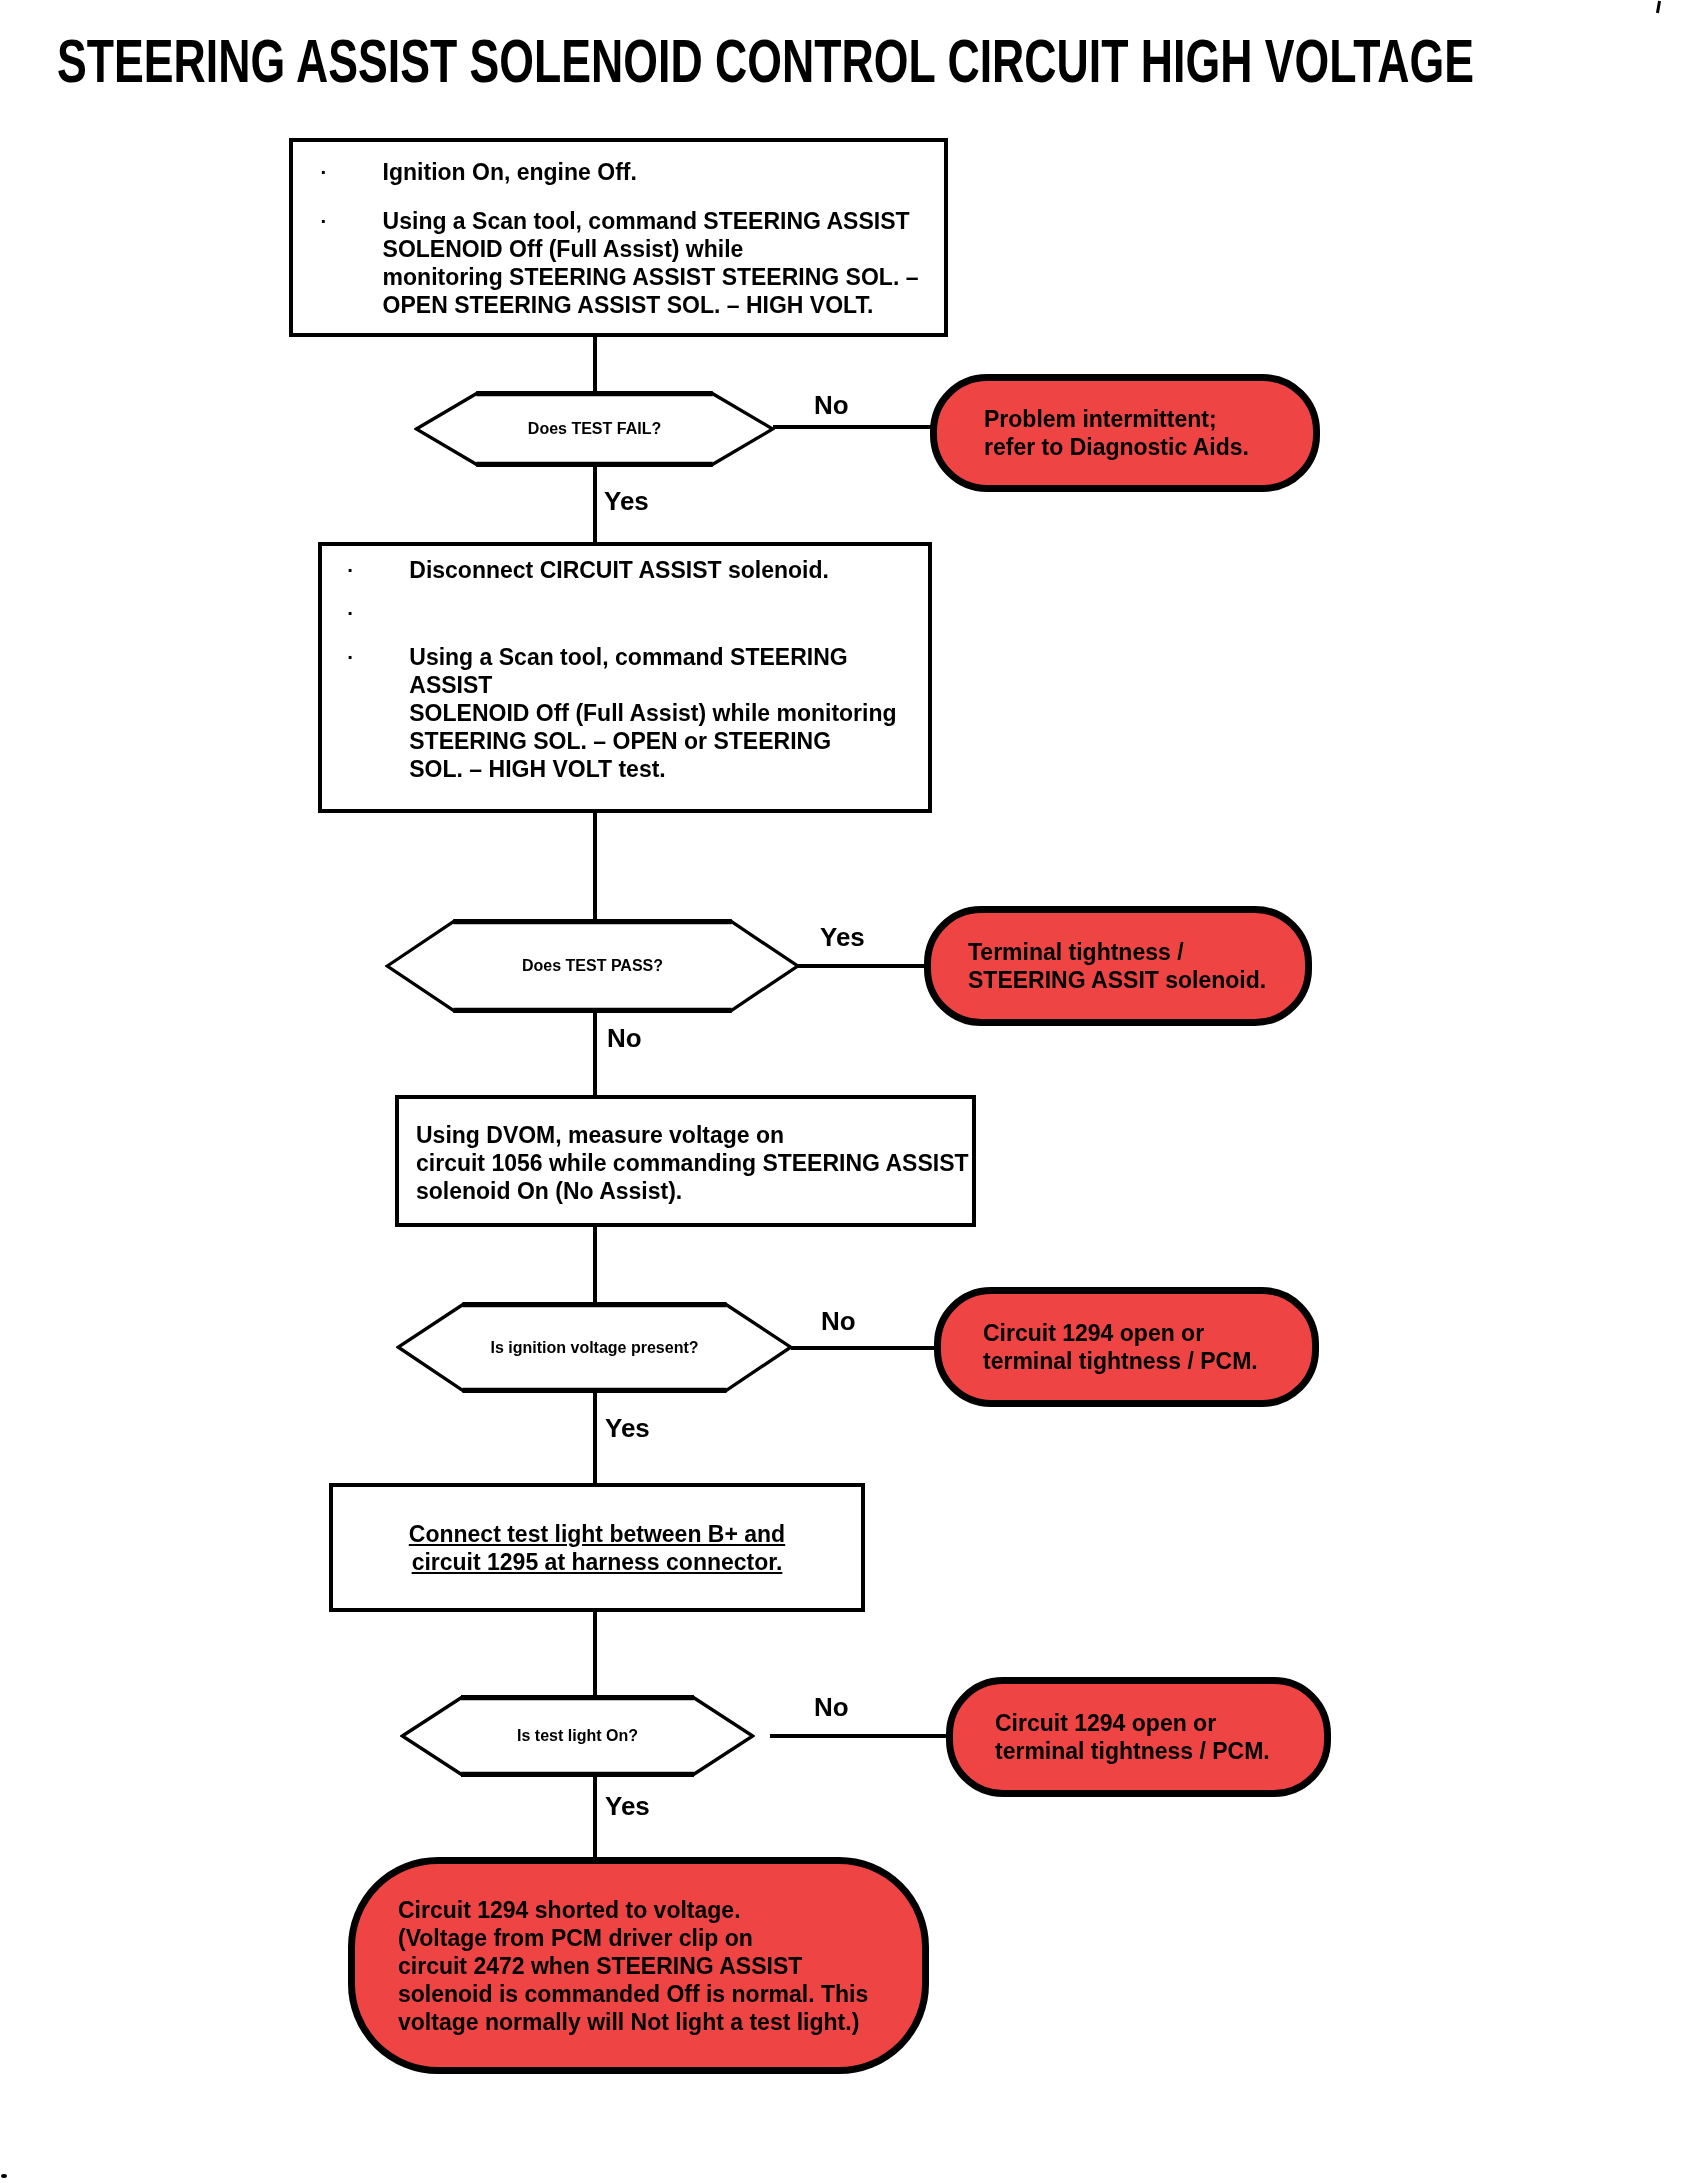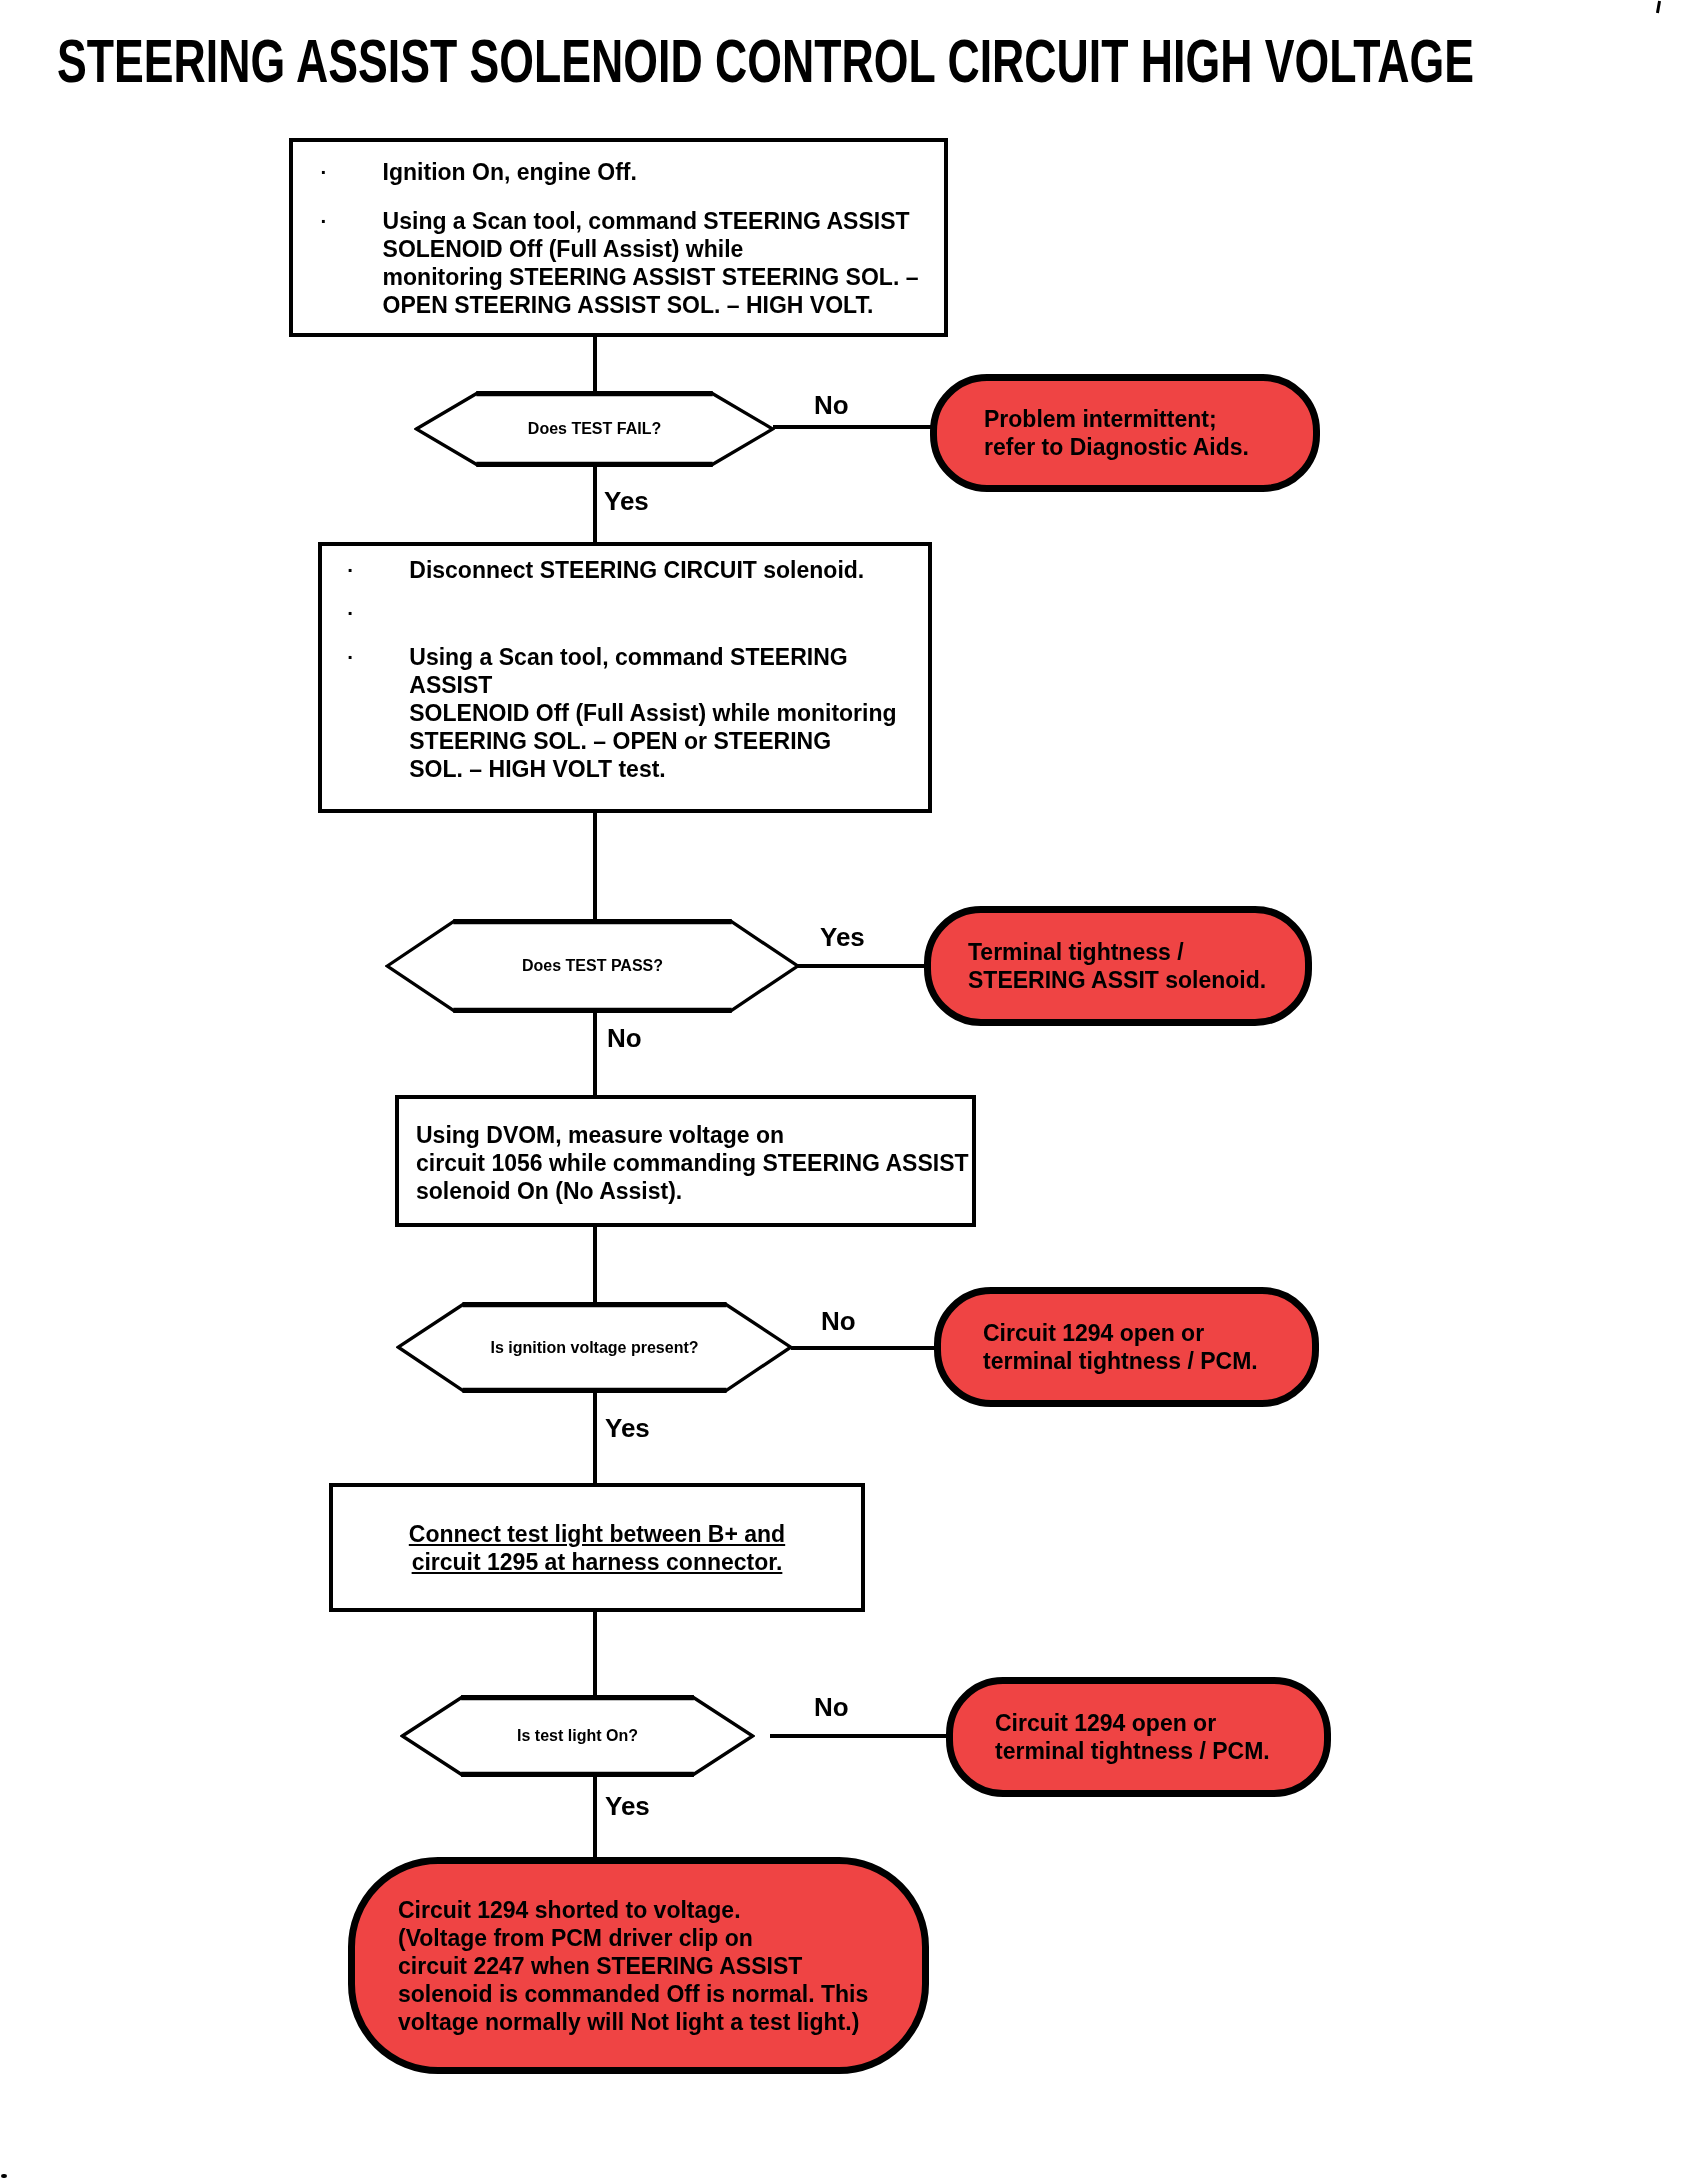--- a/index.html
+++ b/index.html
@@ -102,21 +102,21 @@
 refer to Diagnostic Aids.</div>
 </div>
 
 <div class="vline" style="left:593px;top:467px;height:77px;"></div>
 <div class="edge-label" style="left:604px;top:486px;">Yes</div>
 
 <div class="rect" style="left:318px;top:542px;width:614px;height:271px;">
   <div class="bullets" style="padding:9.6px 0 0 21.7px;gap:15.6px;">
     <div class="brow">
       <span class="bdot">·</span>
-      <div class="txt">Disconnect STEERING CIRCUIT solenoid.</div>
+      <div class="txt">Disconnect CIRCUIT ASSIST solenoid.</div>
     </div>
     <div class="brow">
       <span class="bdot">·</span>
     </div>
     <div class="brow">
       <span class="bdot">·</span>
       <div class="txt">Using a Scan tool, command STEERING ASSIST
 SOLENOID Off (Full Assist) while monitoring
 STEERING SOL. – OPEN or STEERING
 SOL. – HIGH VOLT test.</div>
@@ -194,17 +194,17 @@
   <div class="txt" style="padding-left:42px;">Circuit 1294 open or
 terminal tightness / PCM.</div>
 </div>
 
 <div class="vline" style="left:593px;top:1777px;height:82px;"></div>
 <div class="edge-label" style="left:605px;top:1791px;">Yes</div>
 
 <div class="term" style="left:348px;top:1857px;width:581px;height:217px;border-radius:90px;border-width:7.8px;">
   <div class="txt" style="padding-left:43px;">Circuit 1294 shorted to voltage.
 (Voltage from PCM driver clip on
-circuit 2247 when STEERING ASSIST
+circuit 2472 when STEERING ASSIST
 solenoid is commanded Off is normal.  This
 voltage normally will Not light a test light.)</div>
 </div>
 
 
 </body></html>

